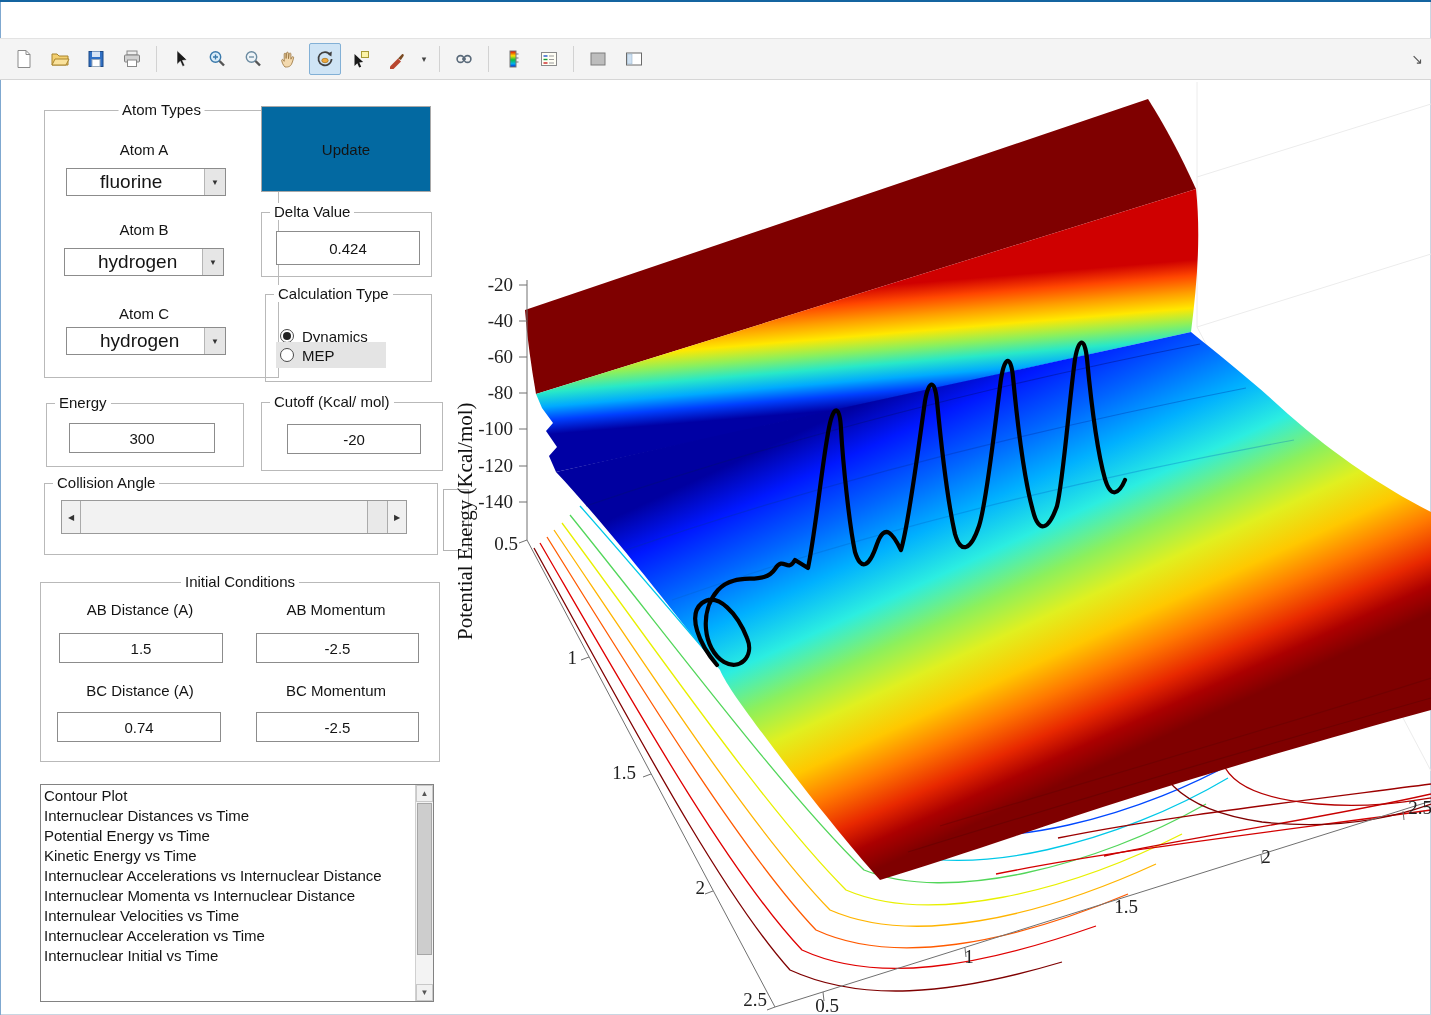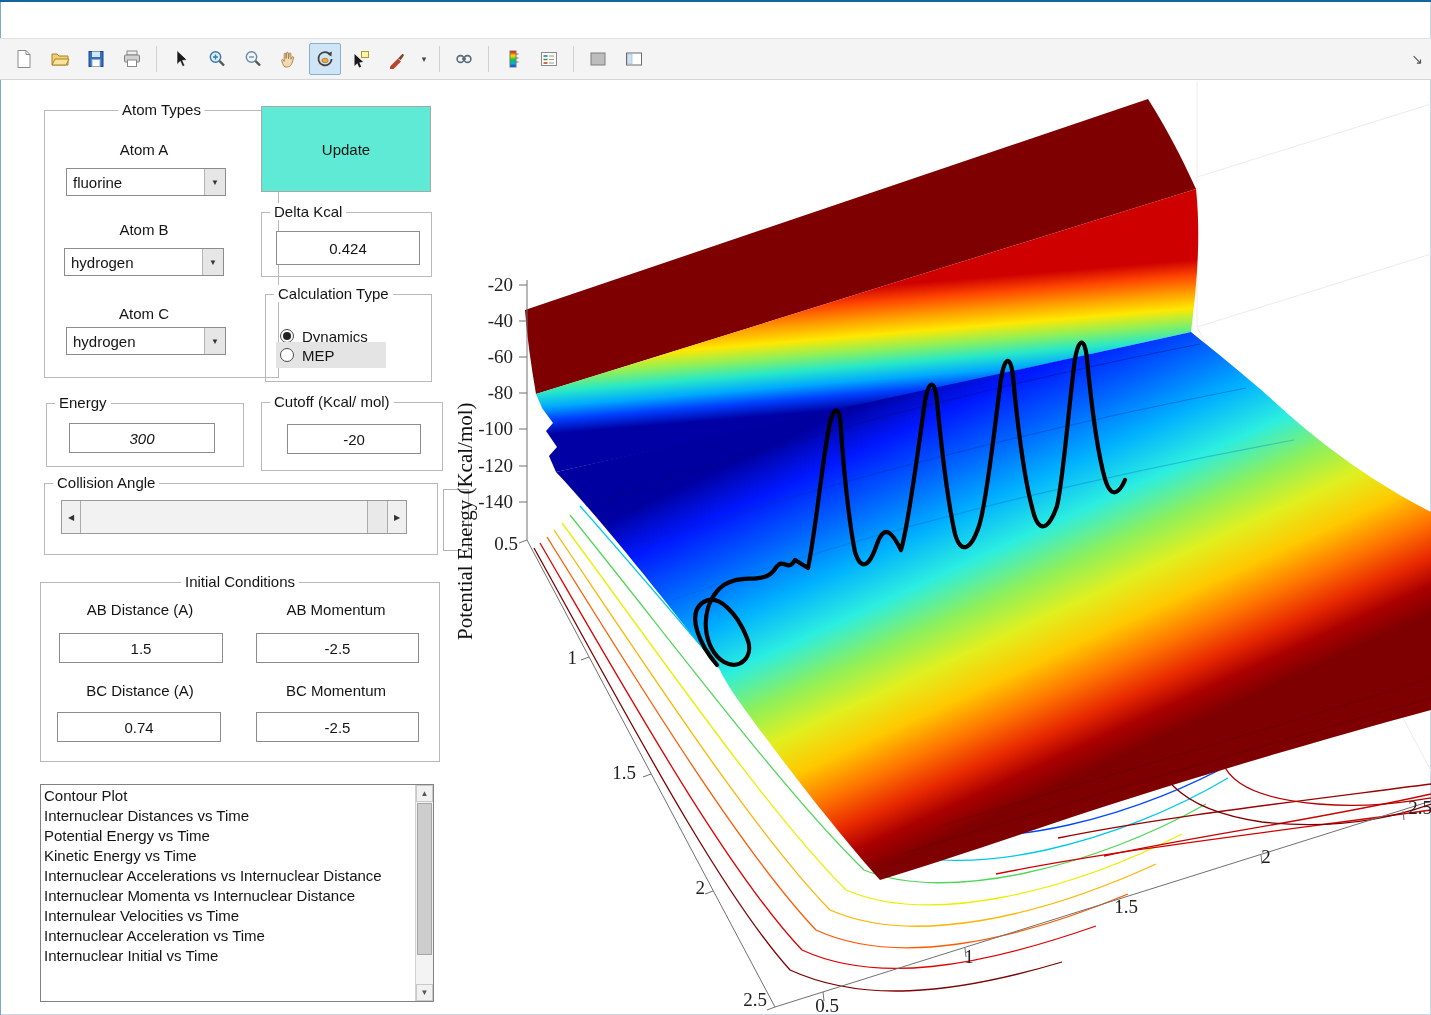--- a/index.html
+++ b/index.html
@@ -30,24 +30,24 @@
 
   
   .gpanel{position:absolute;border:1px solid #b9b9b9;background:transparent;}
   .ptitle{position:absolute;top:-10px;background:#fff;padding:0 4px;font-size:15px;white-space:nowrap;}
   .t-center .ptitle{left:50%;transform:translateX(-50%);}
   .t-left .ptitle{left:8px;}
   .clabel{position:absolute;font-size:15px;text-align:center;}
   .tfield{position:absolute;background:#fff;border:1px solid #8c8c8c;display:flex;
           align-items:center;justify-content:center;font-size:15px;}
   .dd{position:absolute;height:28px;background:#fff;border:1px solid #8c8c8c;display:flex;box-sizing:border-box;}
-  .dd .val{flex:1;padding-left:6px;font-size:15px;display:flex;align-items:center;overflow:hidden;white-space:nowrap;}
+  .dd .val{flex:1;padding-left:6px;font-size:19px;display:flex;align-items:center;overflow:hidden;white-space:nowrap;margin-left:27px;}
   .dd .ddbtn{width:20px;background:#e6e6e6;border-left:1px solid #b5b5b5;display:flex;
              align-items:center;justify-content:center;font-size:8px;color:#333;}
-  .bigbtn{position:absolute;left:261px;top:104px;width:168px;height:84px;background:#5eead4;
+  .bigbtn{position:absolute;left:261px;top:104px;width:168px;height:84px;background:#0369a1;
           border:1px solid #a8a8a8;display:flex;align-items:center;justify-content:center;font-size:15px;}
   .crow{position:absolute;display:flex;align-items:center;gap:8px;height:26px;}
   .radio{width:14px;height:14px;border:1px solid #4a4a4a;border-radius:50%;background:#fff;position:relative;box-sizing:border-box;flex:none;}
   .radio.sel::after{content:"";position:absolute;inset:2px;background:#222;border-radius:50%;}
   .rowshade{position:absolute;background:#e4e4e4;}
   .rlabel{font-size:15px;}
 
   
   .slider{position:absolute;height:34px;border:1px solid #9a9a9a;background:#f0f0f0;display:flex;box-sizing:border-box;}
   .sbtn{width:18px;display:flex;align-items:center;justify-content:center;font-size:8px;color:#333;background:#f0f0f0;flex:none;}
@@ -213,40 +213,40 @@
     <div class="clabel" style="left:0;top:194px;width:198px;">Atom C</div>
     <div class="dd" style="left:21px;top:216px;width:160px;">
       <span class="val">hydrogen</span>
       <span class="ddbtn">▼</span>
     </div>
   </div>
 
   <div class="bigbtn">Update</div>
 
   <div class="gpanel t-left" style="left:261px;top:210px;width:169px;height:63px;">
-    <span class="ptitle">Delta Kcal</span>
+    <span class="ptitle">Delta Value</span>
     <div class="tfield" style="left:14px;top:18px;width:142px;height:32px;">0.424</div>
   </div>
 
   <div class="gpanel t-left" style="left:265px;top:292px;width:165px;height:86px;">
     <span class="ptitle">Calculation Type</span>
     <div class="crow" style="left:14px;top:28px;text-decoration:underline;">
       <span class="radio sel"></span>
       <span class="rlabel">Dynamics</span>
     </div>
     <div class="rowshade" style="left:10px;top:47px;width:110px;height:26px;"></div>
     <div class="crow" style="left:14px;top:47px;">
       <span class="radio"></span>
       <span class="rlabel">MEP</span>
     </div>
   </div>
 
   <div class="gpanel t-left" style="left:46px;top:401px;width:196px;height:62px;">
     <span class="ptitle">Energy</span>
-    <div class="tfield" style="left:22px;top:19px;width:144px;height:28px;font-style:italic;">300</div>
+    <div class="tfield" style="left:22px;top:19px;width:144px;height:28px;">300</div>
   </div>
 
   <div class="gpanel t-left" style="left:261px;top:400px;width:180px;height:67px;">
     <span class="ptitle">Cutoff (Kcal/ mol)</span>
     <div class="tfield" style="left:25px;top:21px;width:132px;height:28px;">-20</div>
   </div>
 
   <div class="gpanel t-left" style="left:44px;top:481px;width:392px;height:70px;">
     <span class="ptitle">Collision Angle</span>
     <div class="slider" style="left:16px;top:16px;width:346px;">

